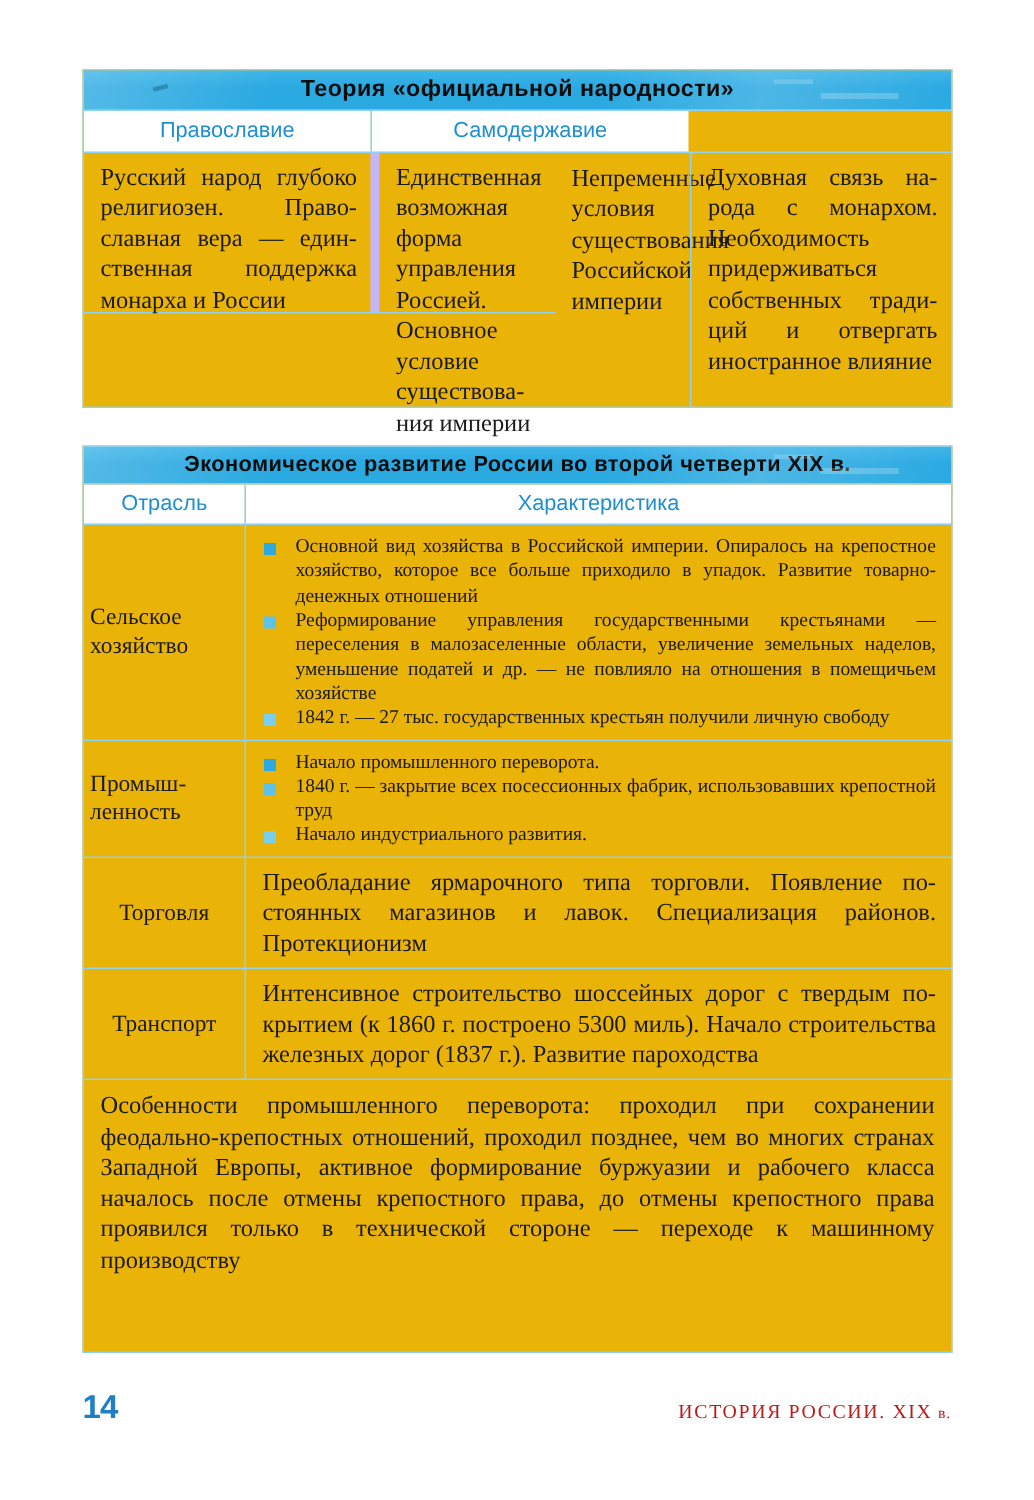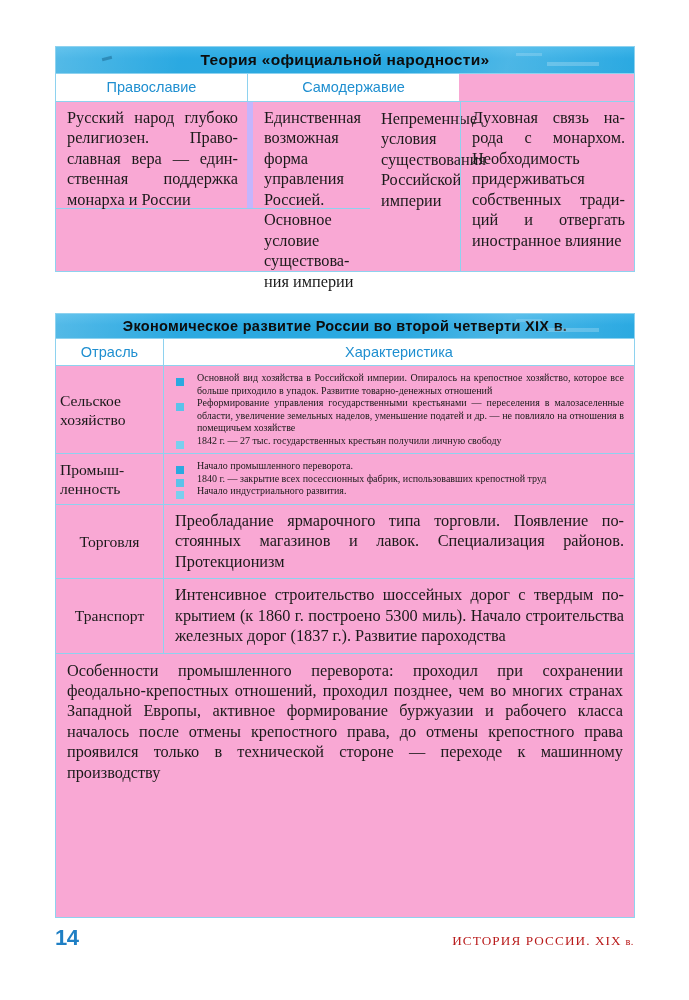--- a/index.html
+++ b/index.html
@@ -23,21 +23,21 @@
     height: 1000px;
   }
 
   
   .tbl {
     position: absolute;
     left: 55px;
     width: 580px;
     box-sizing: border-box;
     border: 1px solid #8ed2ef;
-    background: #f9a8d4;
+    background: #eab308;
   }
 
   .band {
     background:
       linear-gradient(105deg, rgba(255,255,255,0.20) 0%, rgba(255,255,255,0) 22%, rgba(255,255,255,0) 60%, rgba(255,255,255,0.16) 78%, rgba(255,255,255,0) 100%),
       linear-gradient(180deg, #3db4e8 0%, #2aa9e2 45%, #2ba9e0 100%);
     color: #0d0d0d;
     font-family: "Liberation Sans", "DejaVu Sans", sans-serif;
     font-weight: bold;
     text-align: center;
@@ -138,21 +138,21 @@
   }
   #t1-cell-nationality {
     flex: 1;
     box-sizing: border-box;
     border-left: 1px solid #8ed2ef;
     padding: 6px 9px 0 11px;
   }
 
   
   #table2 {
-    top: 313px;
+    top: 297px;
     height: 605px;
   }
   #t2-band {
     height: 24px;
     line-height: 24px;
     font-size: 14.5px;
     border-bottom: 1px solid #8ed2ef;
   }
   #t2-subhead-row {
     display: flex;
@@ -186,21 +186,21 @@
   }
 
   ul.bullets {
     margin: 0;
     padding: 0;
     list-style: none;
   }
   ul.bullets > li {
     position: relative;
     padding-left: 22px;
-    font-size: 10px;
+    font-size: 13px;
     line-height: 1.255;
     text-align: justify;
     text-justify: inter-word;
   }
   ul.bullets > li .sq {
     position: absolute;
     left: 1px;
     top: 6px;
     width: 8px;
     height: 8px;

